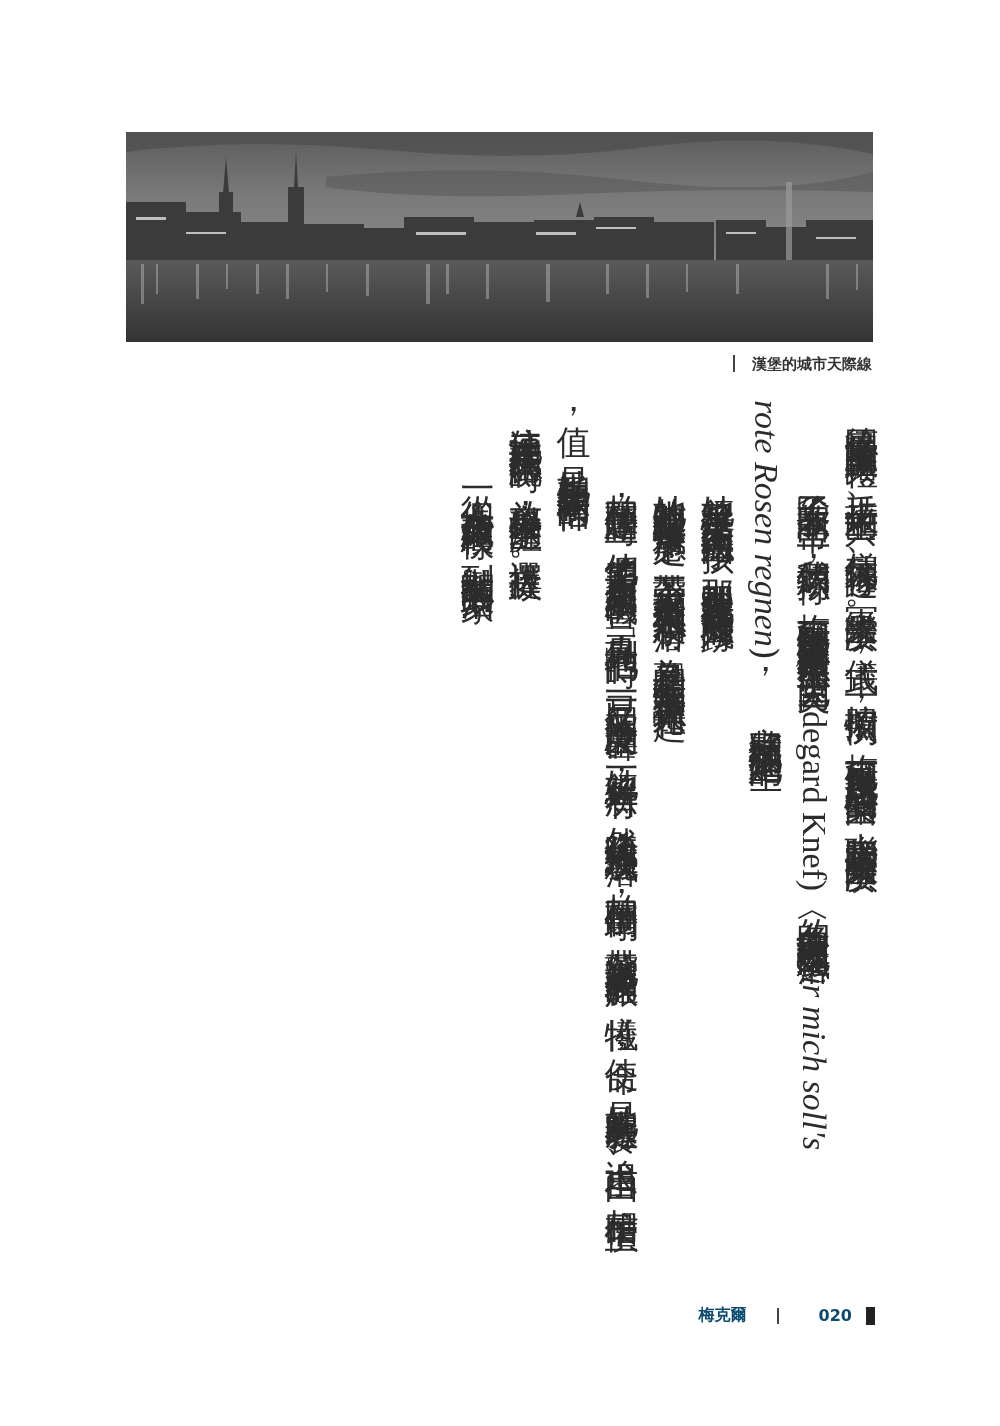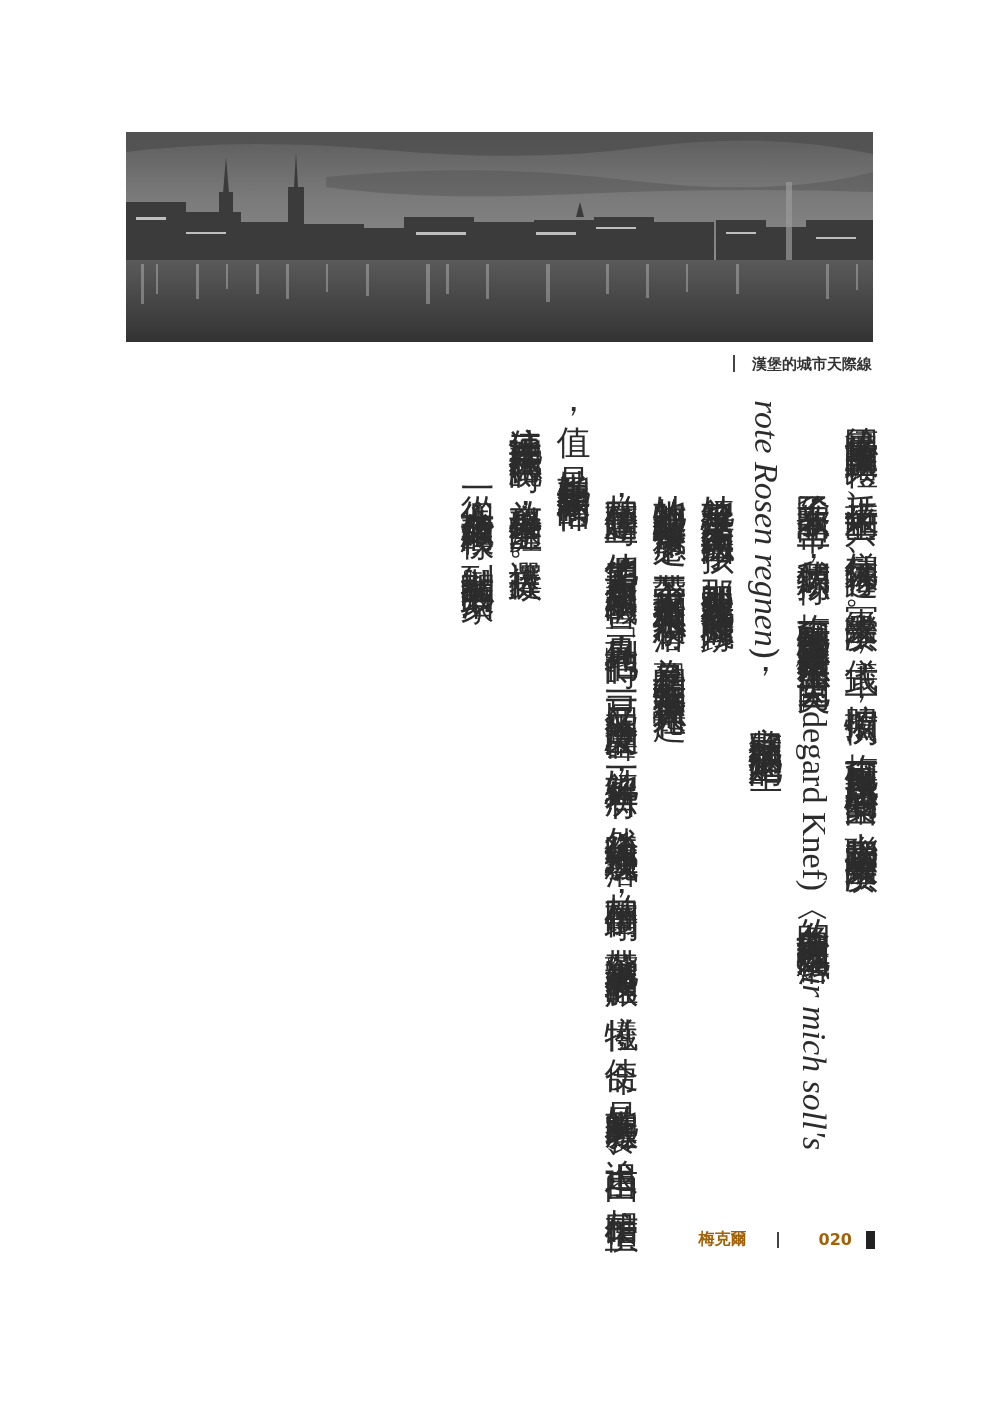--- a/index.html
+++ b/index.html
@@ -11,22 +11,22 @@
   .caption { position:absolute; top:355px; right:128px; font-family:"DejaVu Sans","Liberation Sans",sans-serif;
              font-size:15px; font-weight:bold; color:#333; display:flex; gap:17px; }
   .caption .bar { width:2px; height:17px; background:#444; display:inline-block; }
   .text-block { position:absolute; top:400px; right:114px; height:800px;
                 writing-mode:vertical-rl; font-size:34px; line-height:48px;
                 letter-spacing:3px; color:#2c2c2c; }
   .text-block p { margin:0; }
   .indent { text-indent:2em; }
   .it { font-family:"Liberation Serif","DejaVu Serif",serif; font-style:italic; letter-spacing:0; }
   .lat { font-family:"Liberation Serif","DejaVu Serif",serif; letter-spacing:0; }
-  .footer { position:absolute; top:1229px; right:125px; display:flex; align-items:center;
-            font-family:"DejaVu Sans","Liberation Sans",sans-serif; font-size:16px; color:#a16207; font-weight:bold; }
+  .footer { position:absolute; top:1305px; right:125px; display:flex; align-items:center;
+            font-family:"DejaVu Sans","Liberation Sans",sans-serif; font-size:16px; color:#0c4a6e; font-weight:bold; }
   .footer .sep { width:2px; height:16px; background:#444; margin:0 40px 0 30px; }
   .footer .mark { width:9px; height:18px; background:#222; margin-left:14px; }
 </style>
 </head>
 <body>
 
 <div class="photo">
   <svg viewBox="0 0 747 210" preserveAspectRatio="none">
     <defs>
       <linearGradient id="sky" x1="0" y1="0" x2="0" y2="1">

